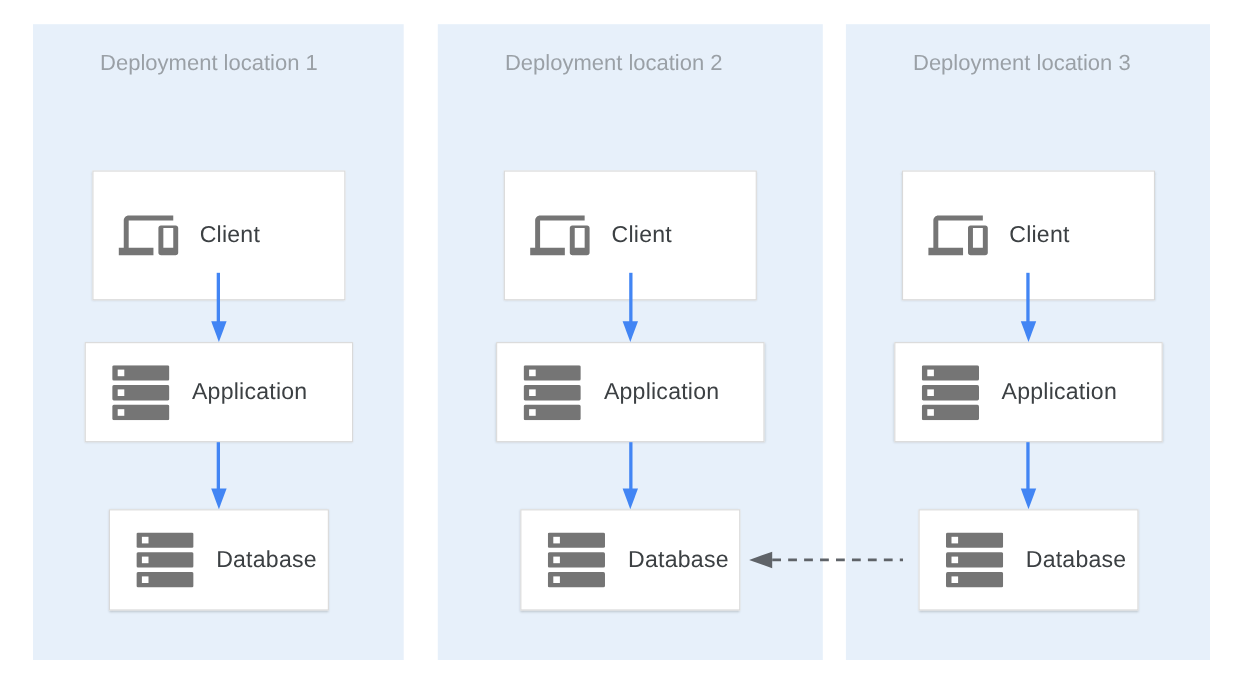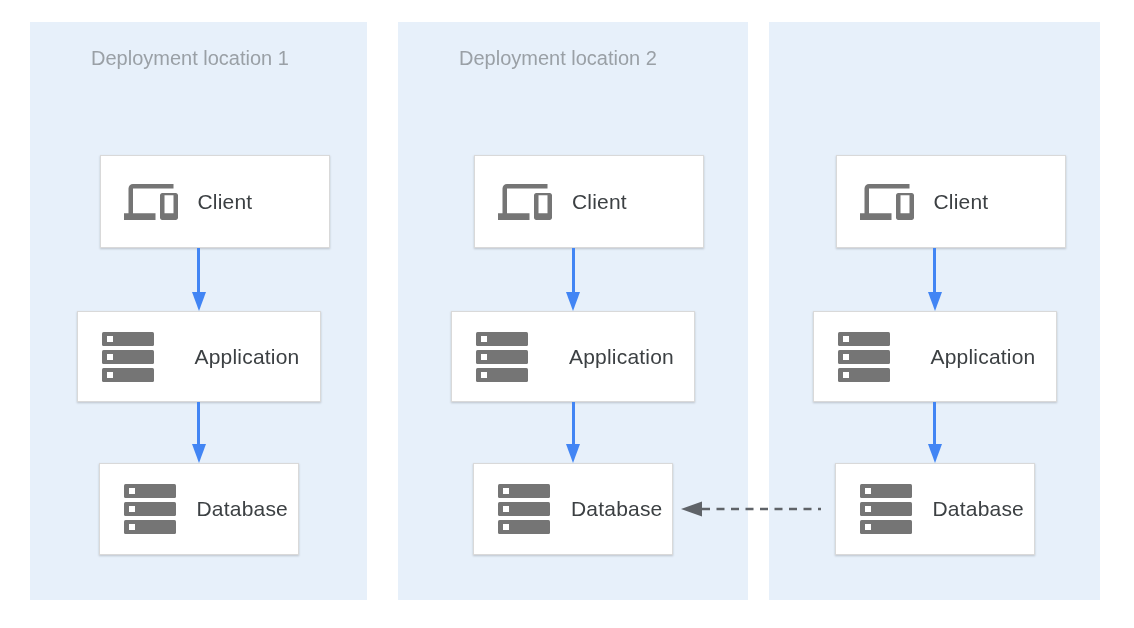--- a/index.html
+++ b/index.html
@@ -21,22 +21,22 @@
   .panel-1{left:30px;width:337px;}
   .panel-2{left:398px;width:336px;padding-left:14px;}
   .panel-3{left:769px;width:331px;}
 
   .panel-title{position:absolute;top:25px;left:25px;font-size:20px;line-height:22px;color:var(--color-title_text);white-space:nowrap;margin-left:36px;}
 
   .node{position:absolute;left:50%;transform:translateX(-50%);box-sizing:border-box;
         background:var(--color-box_bg);border:1px solid var(--color-box_border);
         box-shadow:0 1px 2px rgba(60,64,67,.25);
         display:flex;align-items:center;padding-left:19px;}
-  .n-client{top:133px;width:230px;height:93px;margin-left:16px;}
-  .n-app{top:289px;width:244px;height:91px;gap:20px;}
+  .n-client{top:133px;width:230px;height:118px;}
+  .n-app{top:289px;width:244px;height:91px;}
   .n-db{top:441px;width:200px;height:92px;}
 
   .icon-wrap{width:62px;display:flex;justify-content:center;align-items:center;margin-right:16px;flex:0 0 62px;}
   .icon-fill{fill:var(--color-icon);}
   .node-label{font-size:21px;color:var(--color-label_text);letter-spacing:.2px;white-space:nowrap;}
 
   .varrow{position:absolute;left:50%;transform:translateX(-50%);width:14px;}
   .arrow-1{top:226px;height:63px;}
   .arrow-2{top:380px;height:61px;}
   .vline{position:absolute;left:50%;margin-left:-1.5px;top:0;bottom:17px;width:3px;background:var(--color-arrow);}
@@ -165,20 +165,21 @@
               <rect x="5" y="22" width="6" height="6"></rect>
               <rect x="5" y="40" width="6" height="6"></rect>
             </g>
         </svg>
       </span>
       <span class="node-label">Database</span>
     </div>
   </div>
 
   <div class="panel panel-3">
+    <div class="panel-title">Deployment location 3</div>
 
     <div class="node n-client">
       <span class="icon-wrap">
         <svg viewBox="0 0 24 24" width="62" height="54">
             <path class="icon-fill" d="M4 6h18V4H4c-1.1 0-2 .9-2 2v11H0v3h14v-3H4V6zm19 2h-6c-.55 0-1 .45-1 1v10c0 .55.45 1 1 1h6c.55 0 1-.45 1-1V9c0-.55-.45-1-1-1zm-1 9h-4v-8h4v8z"></path>
           </svg>
       </span>
       <span class="node-label">Client</span>
     </div>
 

